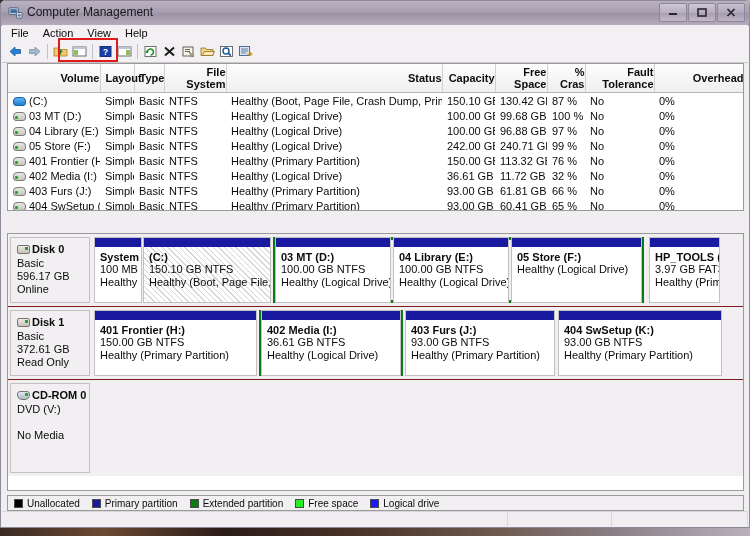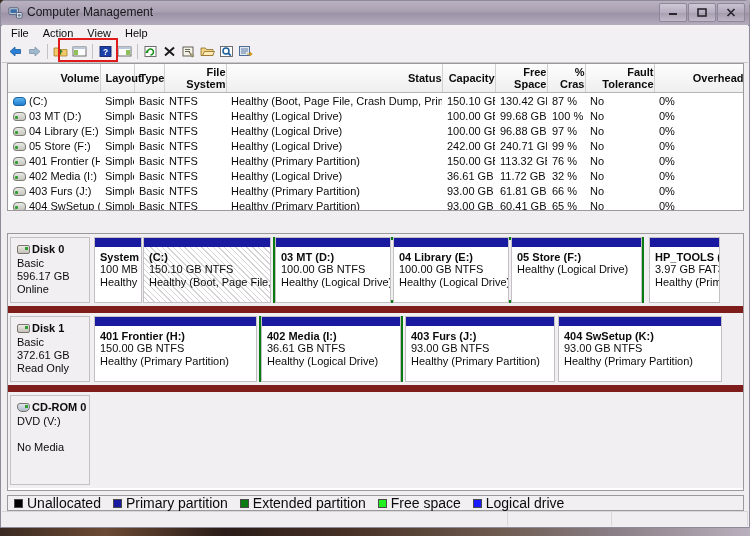--- a/index.html
+++ b/index.html
@@ -90,21 +90,21 @@
   .drvicon.blue i{background:linear-gradient(180deg,#5fb4ef 0%,#1f7fd0 100%);border-color:#1a639f;}
   .drvicon.green i::after{
     content:"";position:absolute;left:1px;bottom:1px;width:3px;height:3px;background:#2fa02f;border-radius:1px;
   }
 
   
   .graphwrap{
     position:absolute;left:6px;top:232px;width:737px;height:258px;
     background:#ffffff;border:1px solid #9a9a9a;box-sizing:border-box;overflow:hidden;
   }
-  .diskrow{position:relative;height:72px;border-bottom:7px solid #7f1d1d;background:#f1eff1;}
+  .diskrow{position:relative;height:72px;border-bottom:1px solid #7f1d1d;background:#f1eff1;}
   .diskrow.cdrow{height:96px;border-bottom:none;}
   .diskhdr{
     position:absolute;left:2px;top:3px;width:80px;bottom:3px;
     background:#f1eff1;border:1px solid #c2c0c2;box-sizing:border-box;
     padding:5px 0 0 6px;
   }
   .diskhdr .dn{font-weight:bold;font-size:11px;color:#0b0b0b;display:block;margin-bottom:2px;}
   .diskhdr .dl{font-size:11px;color:#0b0b0b;display:block;line-height:13px;}
   .diskicon{display:inline-block;width:13px;height:9px;vertical-align:-1px;margin-right:2px;position:relative;}
   .diskicon i{position:absolute;left:0;top:0;width:13px;height:9px;
@@ -133,21 +133,21 @@
   .emptypane{position:absolute;left:86px;top:3px;right:3px;bottom:3px;background:#f1eff1;}
 
   
   .legend{
     position:absolute;left:6px;top:494px;width:737px;height:16px;
     background:#f1eff1;border:1px solid #9a9a9a;box-sizing:border-box;
     display:flex;align-items:center;padding-left:6px;gap:5px;
   }
   .lgi{display:flex;align-items:center;gap:4px;margin-right:7px;}
   .sw{width:9px;height:9px;border:1px solid #4a4a4a;box-sizing:border-box;}
-  .lgl{font-size:14px;color:#0b0b0b;}
+  .lgl{font-size:10px;color:#0b0b0b;}
 
   
   .statusbar{
     position:absolute;left:1px;right:1px;bottom:1px;height:14px;
     background:#f0eef0;border-top:1px solid #d8d6d8;display:flex;
   }
   .stcell{border-right:1px solid #d8d6d8;height:100%;}
 </style>
 </head>
 <body>

